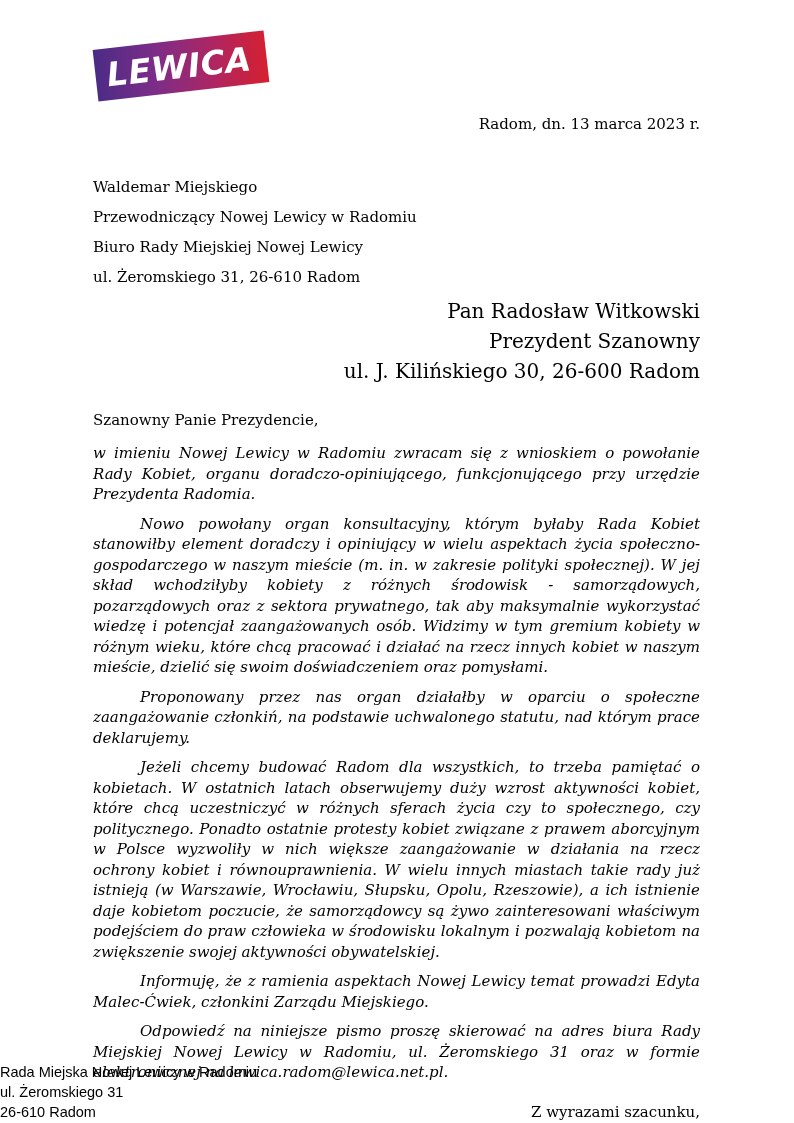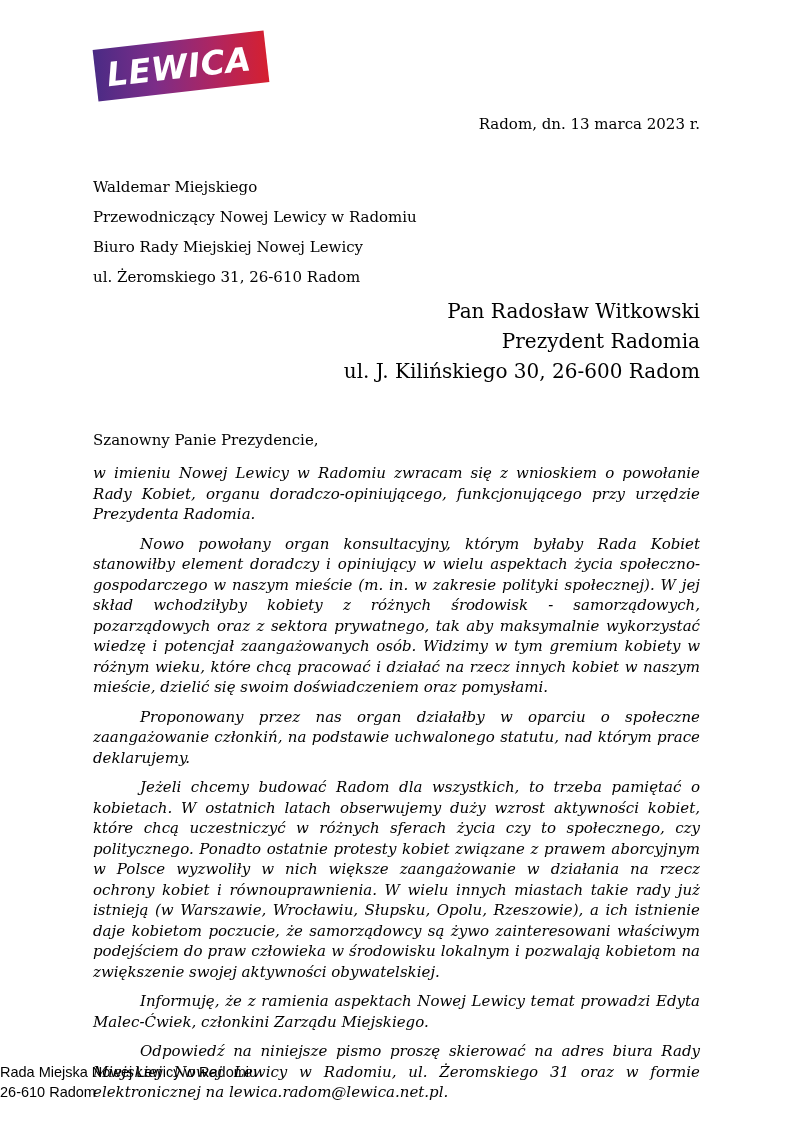--- a/index.html
+++ b/index.html
@@ -47,21 +47,21 @@
     line-height: 20px;
     margin-top: 2px;
   }
   
   .sender { margin-top: 38px; }
   .sender .addr-line { font-size: 15px; line-height: 30px; }
   .recipient { margin-top: 4px; text-align: right; }
   .recipient .addr-line { font-size: 20px; line-height: 30px; }
   
   .salutation {
-    margin-top: 44px;
+    margin-top: 24px;
     font-size: 15px;
     line-height: 20px;
   }
   .body-text p {
     margin: 0 0 9px 0;
     font-size: 15px;
     line-height: 20.5px;
     text-align: justify;
     font-style: italic;
   }
@@ -97,21 +97,21 @@
 
   <div class="sender">
     <div class="addr-line">Waldemar Miejskiego</div>
     <div class="addr-line">Przewodniczący Nowej Lewicy w Radomiu</div>
     <div class="addr-line">Biuro Rady Miejskiej Nowej Lewicy</div>
     <div class="addr-line">ul. Żeromskiego 31, 26-610 Radom</div>
   </div>
 
   <div class="recipient">
     <div class="addr-line">Pan Radosław Witkowski</div>
-    <div class="addr-line">Prezydent Radomia</div>
+    <div class="addr-line">Prezydent Szanowny</div>
     <div class="addr-line">ul. J. Kilińskiego 30, 26-600 Radom</div>
   </div>
 
   <div class="salutation">Szanowny Panie Prezydencie,</div>
 
   <div class="body-text">
     <p class="first">w imieniu Nowej Lewicy w Radomiu zwracam się z wnioskiem o powołanie Rady Kobiet, organu doradczo-opiniującego, funkcjonującego przy urzędzie Prezydenta Radomia.</p>
     <p class="indent">Nowo powołany organ konsultacyjny, którym byłaby Rada Kobiet stanowiłby element doradczy i opiniujący w wielu aspektach życia społeczno-gospodarczego w naszym mieście (m. in. w zakresie polityki społecznej). W jej skład wchodziłyby kobiety z różnych środowisk - samorządowych, pozarządowych oraz z sektora prywatnego, tak aby maksymalnie wykorzystać wiedzę i potencjał zaangażowanych osób. Widzimy w tym gremium kobiety w różnym wieku, które chcą pracować i działać na rzecz innych kobiet w naszym mieście, dzielić się swoim doświadczeniem oraz pomysłami.</p>
     <p class="indent">Proponowany przez nas organ działałby w oparciu o społeczne zaangażowanie członkiń, na podstawie uchwalonego statutu, nad którym prace deklarujemy.</p>
     <p class="indent">Jeżeli chcemy budować Radom dla wszystkich, to trzeba pamiętać o kobietach. W ostatnich latach obserwujemy duży wzrost aktywności kobiet, które chcą uczestniczyć w różnych sferach życia czy to społecznego, czy politycznego. Ponadto ostatnie protesty kobiet związane z prawem aborcyjnym w Polsce wyzwoliły w nich większe zaangażowanie w działania na rzecz ochrony kobiet i równouprawnienia. W wielu innych miastach takie rady już istnieją (w Warszawie, Wrocławiu, Słupsku, Opolu, Rzeszowie), a ich istnienie daje kobietom poczucie, że samorządowcy są żywo zainteresowani właściwym podejściem do praw człowieka w środowisku lokalnym i pozwalają kobietom na zwiększenie swojej aktywności obywatelskiej.</p>
@@ -119,16 +119,17 @@
     <p class="indent">Odpowiedź na niniejsze pismo proszę skierować na adres biura Rady Miejskiej Nowej Lewicy w Radomiu, ul. Żeromskiego 31 oraz w formie elektronicznej na lewica.radom@lewica.net.pl.</p>
   </div>
 
   <div class="closing">
     <div class="closing-line">Z wyrazami szacunku,</div>
 
   </div>
 
   <div class="footer">
     <div>Rada Miejska Nowej Lewicy w Radomiu</div>
+    <div>ul. Żeromskiego 31</div>
     <div>26-610 Radom</div>
   </div>
 
 </div>
 
 </body></html>

